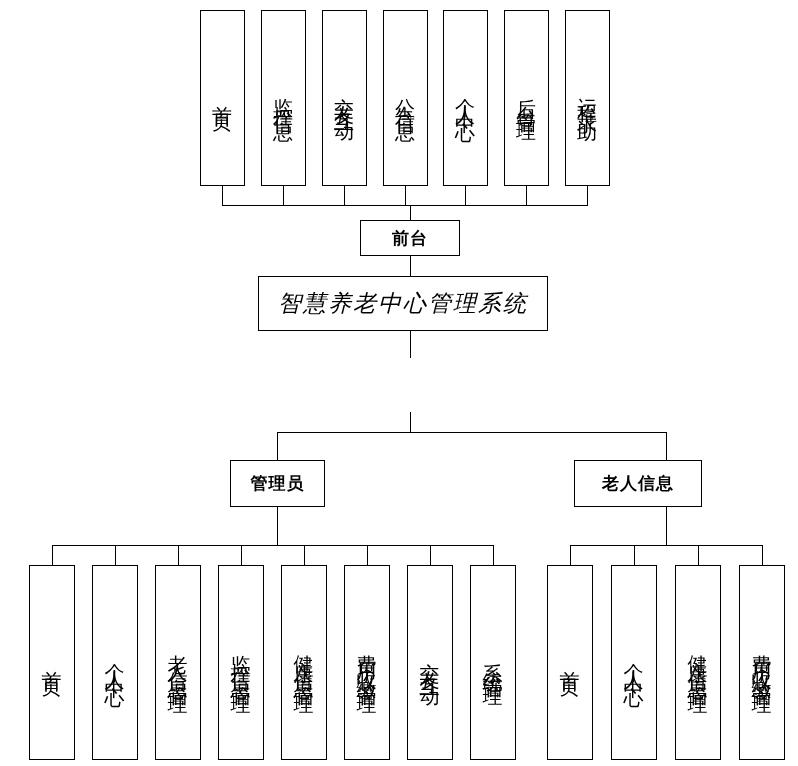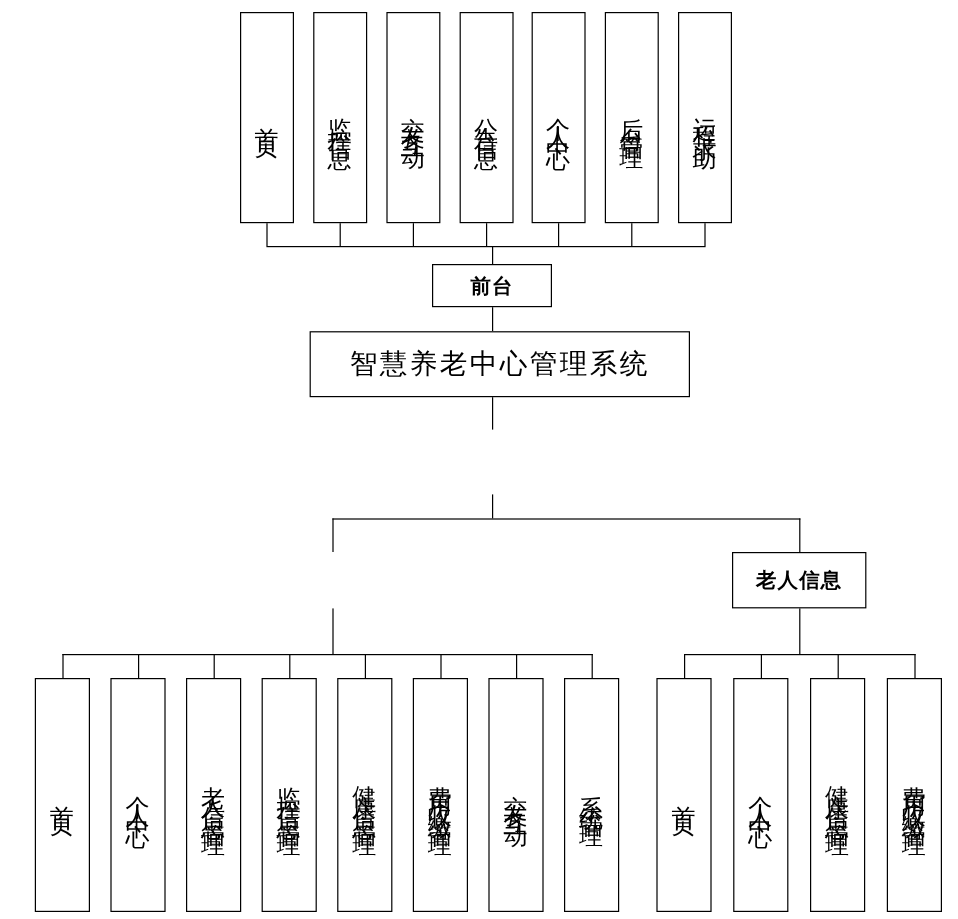--- a/index.html
+++ b/index.html
@@ -88,33 +88,36 @@
 
   <div class="hline" style="left:222px; top:205px; width:366px;"></div>
   <div class="vline" style="left:410px; top:205px; height:15px;"></div>
 
   <div class="box hnode" style="left:360px; top:220px; width:100px; height:36px;">
     <span>前台</span>
   </div>
 
   <div class="vline" style="left:410px; top:256px; height:20px;"></div>
 
-  <div class="box title-node" style="left:258px; top:276px; width:317px; height:55px;">
+  <div class="box title-node" style="left:258px; top:276px; width:290px; height:55px;font-style:italic;">
     <span>智慧养老中心管理系统</span>
   </div>
 
   <div class="vline" style="left:410px; top:331px; height:27px;"></div>
 
 
   <div class="vline" style="left:410px; top:412px; height:20px;"></div>
   <div class="hline" style="left:277px; top:432px; width:390px;"></div>
   <div class="vline" style="left:277px; top:432px; height:28px;"></div>
   <div class="vline" style="left:666px; top:432px; height:28px;"></div>
 
-  <div class="box hnode" style="left:610px; top:460px; width:112px; height:47px;">
+  <div class="box hnode" style="left:230px; top:460px; width:95px; height:47px;">
+    <span>管理员</span>
+  </div>
+  <div class="box hnode" style="left:574px; top:460px; width:128px; height:47px;">
     <span>老人信息</span>
   </div>
 
   <div class="vline" style="left:277px; top:507px; height:38px;"></div>
   <div class="hline" style="left:52px; top:545px; width:442px;"></div>
   <div class="vline" style="left:52px;  top:545px; height:20px;"></div>
   <div class="vline" style="left:115px; top:545px; height:20px;"></div>
   <div class="vline" style="left:178px; top:545px; height:20px;"></div>
   <div class="vline" style="left:241px; top:545px; height:20px;"></div>
   <div class="vline" style="left:304px; top:545px; height:20px;"></div>

